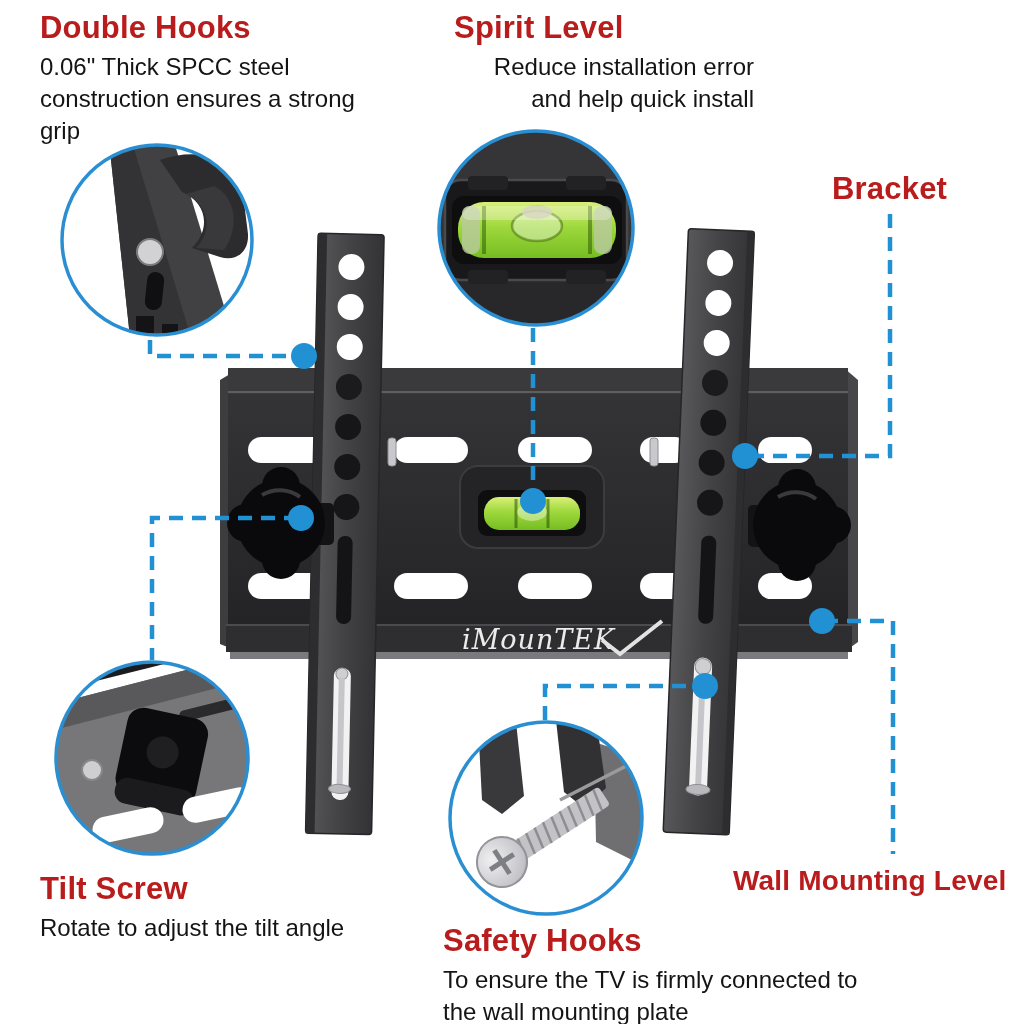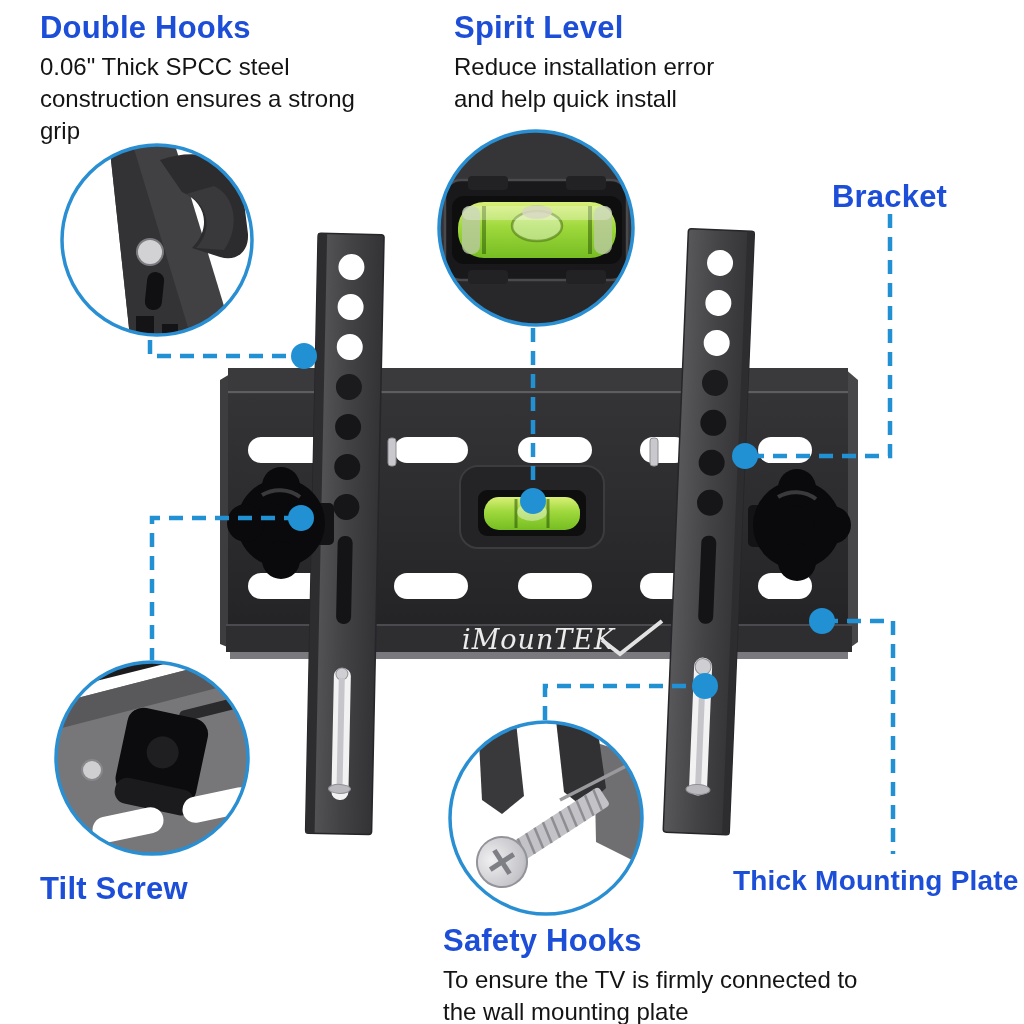--- a/index.html
+++ b/index.html
@@ -1,20 +1,20 @@
 <!DOCTYPE html>
 <html><head>
 <meta charset="utf-8">
 <style>
   html,body{margin:0;padding:0;background:#fff;}
   .stage{position:relative;width:1024px;height:1024px;background:#ffffff;overflow:hidden;
          font-family:"Liberation Sans",sans-serif;}
   .stage svg{position:absolute;left:0;top:0;}
   .callout{position:absolute;}
-  .callout-title{color:#1d4ed8;font-weight:bold;font-size:31px;line-height:1.08;letter-spacing:0.2px;}
+  .callout-title{color:#b91c1c;font-weight:bold;font-size:31px;line-height:1.08;letter-spacing:0.2px;}
   .callout-title.small{font-size:28px;}
   .callout-desc{color:#141414;font-size:24px;line-height:1.32;margin-top:7px;}
   .brand-text{font-family:"DejaVu Serif",serif;font-style:italic;fill:#ececec;font-size:27px;letter-spacing:1px;}
 </style>
 </head>
 <body>
 
 <div class="stage">
 
 <svg width="1024" height="1024" viewBox="0 0 1024 1024">
@@ -262,33 +262,34 @@
   </g>
 </svg>
 
   <div class="callout" style="left:40px;top:11px;">
     <div class="callout-title">Double Hooks</div>
     <div class="callout-desc" style="width:352px;">0.06" Thick SPCC steel construction ensures a strong grip</div>
   </div>
 
   <div class="callout" style="left:435px;top:11px;margin-left:19px;">
     <div class="callout-title">Spirit Level</div>
-    <div class="callout-desc" style="width:300px;">Reduce installation error and help quick install</div>
-  </div>
-
-  <div class="callout" style="left:832px;top:180px;">
+    <div class="callout-desc" style="width:300px;text-align:right;">Reduce installation error and help quick install</div>
+  </div>
+
+  <div class="callout" style="left:832px;top:172px;">
     <div class="callout-title">Bracket</div>
   </div>
 
   <div class="callout" style="left:40px;top:872px;">
     <div class="callout-title">Tilt Screw</div>
+    <div class="callout-desc" style="width:430px;">Rotate to adjust the tilt angle</div>
   </div>
 
   <div class="callout" style="left:443px;top:924px;">
     <div class="callout-title">Safety Hooks</div>
     <div class="callout-desc" style="width:416px;">To ensure the TV is firmly connected to the wall mounting plate</div>
   </div>
 
   <div class="callout" style="left:733px;top:866px;">
-    <div class="callout-title small">Thick Mounting Plate</div>
+    <div class="callout-title small">Wall Mounting Level</div>
   </div>
 
 </div>
 
 </body></html>

